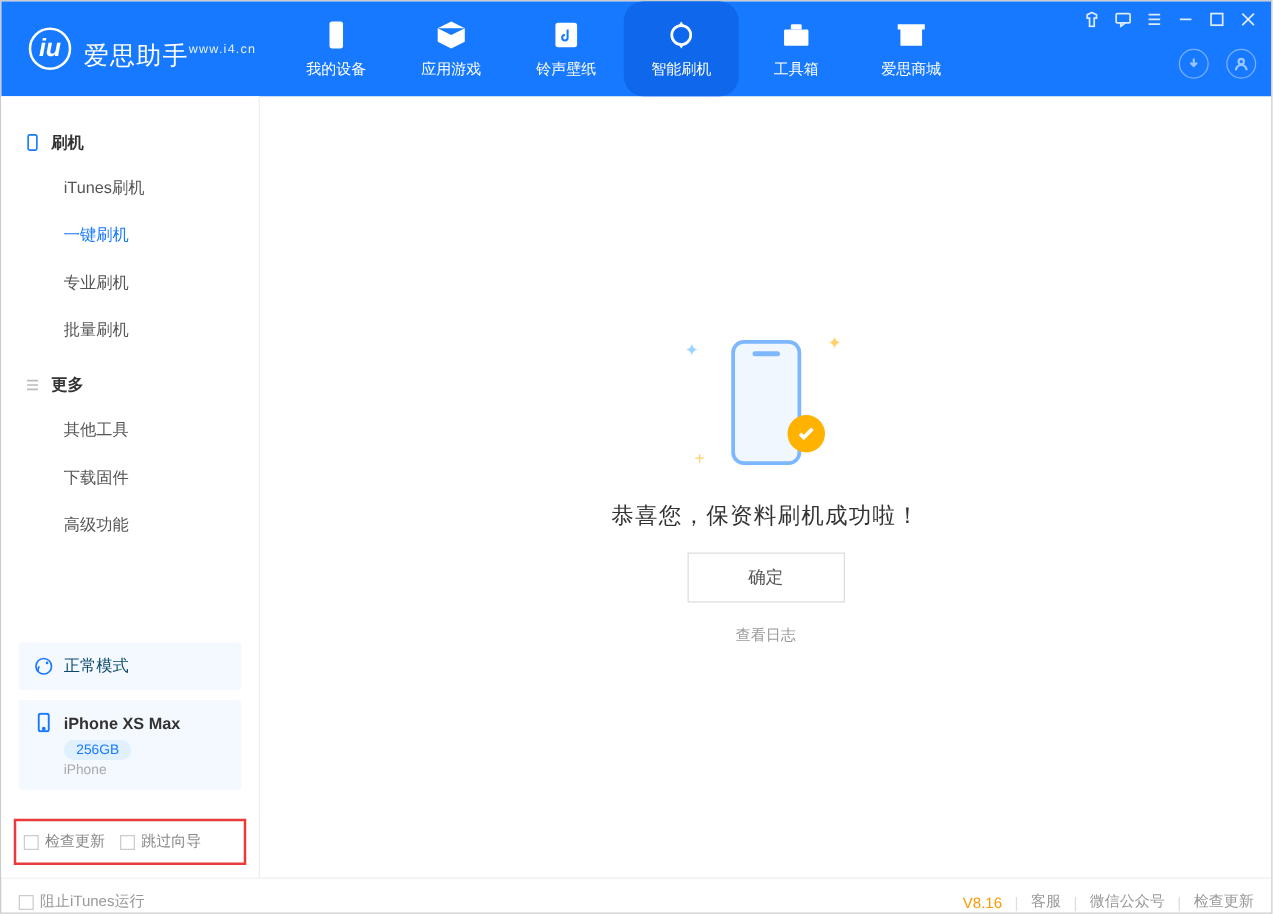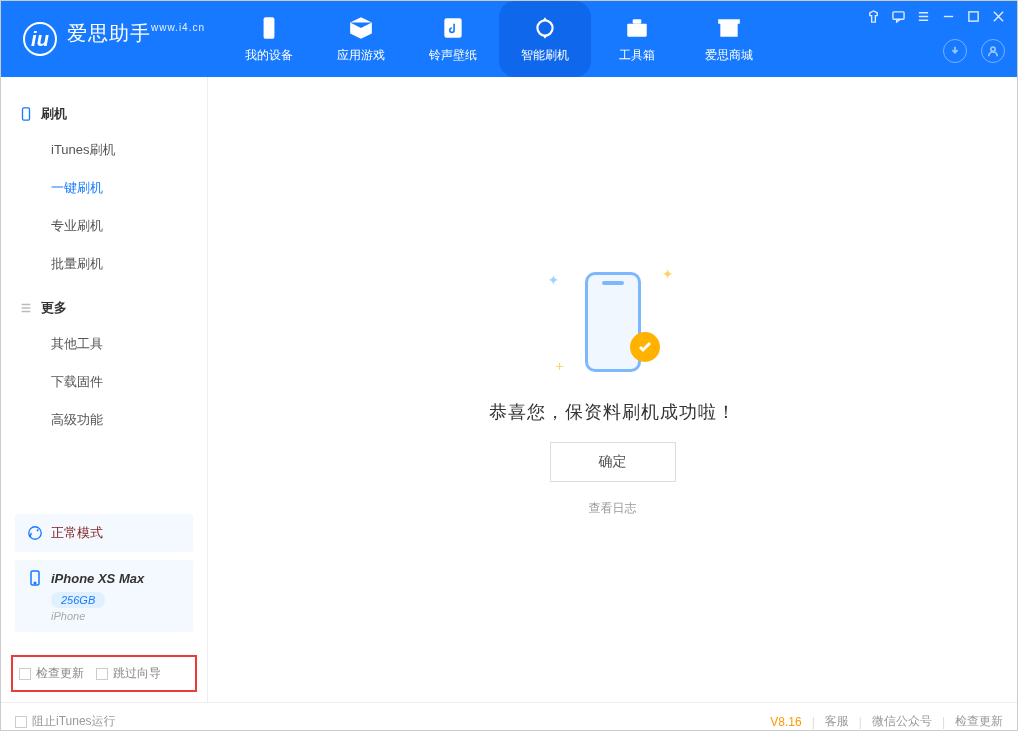--- a/index.html
+++ b/index.html
@@ -1,20 +1,20 @@
 <!DOCTYPE html>
 <html><head>
 <meta charset="utf-8">
 <style>
 * { margin: 0; padding: 0; box-sizing: border-box; font-family: "Microsoft YaHei", Arial, sans-serif; }
 body { background: #fff; width: 1018px; height: 731px; overflow: hidden; border: 1px solid #ccc; position: relative; }
 
 
 .header { background: #1779ff; height: 76px; display: flex; align-items: center; position: relative; }
-.logo { display: flex; align-items: flex-start; padding: 0 18px 0 22px; color: #fff; }
+.logo { display: flex; align-items: flex-end; padding: 0 18px 0 22px; color: #fff; }
 .logo-icon { width: 34px; height: 34px; border: 2.5px solid #fff; border-radius: 50%; display: flex; align-items: center; justify-content: center; font-weight: bold; font-size: 20px; font-style: italic; margin-right: 10px; }
 .logo-text { display: flex; flex-direction: row; line-height: 1.1; }
 .logo-text .cn { font-size: 20px; letter-spacing: 1px; }
 .logo-text .en { font-size: 10px; letter-spacing: 1px; opacity: .9; }
 
 .nav { display: flex; height: 100%; }
 .nav-item { width: 92px; display: flex; flex-direction: column; align-items: center; justify-content: center; color: #fff; cursor: pointer; font-size: 12px; gap: 6px; }
 .nav-item.active { background: #0f68eb; border-radius: 16px; }
 .nav-icon { width: 26px; height: 26px; display: flex; align-items: center; justify-content: center; }
 .nav-icon svg { width: 26px; height: 26px; fill: #fff; }
@@ -31,24 +31,24 @@
 .body { display: flex; height: calc(100% - 76px - 28px); }
 
 
 .sidebar { width: 207px; border-right: 1px solid #eee; padding-top: 20px; background: #fff; position: relative; }
 .side-group { margin-bottom: 8px; }
 .side-header { display: flex; align-items: center; gap: 8px; padding: 8px 18px; font-size: 13px; color: #333; font-weight: bold; }
 .side-header svg { width: 14px; height: 14px; }
 .side-item { padding: 10px 18px 10px 50px; font-size: 13px; color: #555; cursor: pointer; }
 .side-item.active { color: #1779ff; }
 
-.mode-box { margin: 8px 14px; background: #f4f8ff; border-radius: 3px; padding: 10px 12px; display: flex; align-items: center; gap: 8px; font-size: 13px; color: #7f1d1d; }
+.mode-box { margin: 8px 14px; background: #f4f8ff; border-radius: 3px; padding: 10px 12px; display: flex; align-items: center; gap: 8px; font-size: 13px; color: #0c4a6e; }
 .mode-box svg { width: 16px; height: 16px; }
 
-.device-box { margin: 0 14px 10px; background: #f4f8ff; border-radius: 3px; padding: 10px 12px; font-style: italic; }
+.device-box { margin: 0 14px 10px; background: #f4f8ff; border-radius: 3px; padding: 10px 12px; }
 .device-row { display: flex; align-items: center; gap: 8px; font-size: 13px; color: #333; font-weight: bold; }
 .badge { display: inline-block; background: #e1f0ff; color: #1779ff; border-radius: 10px; padding: 2px 10px; font-size: 11px; margin: 6px 0 2px 24px; font-weight: normal; }
 .device-sub { font-size: 11px; color: #aaa; margin-left: 24px; }
 
 .sidebar-bottom { position: absolute; bottom: 10px; left: 10px; right: 10px; border: 2px solid #e93b3b; padding: 8px 6px; display: flex; gap: 12px; align-items: center; }
 .chk { display: flex; align-items: center; gap: 5px; font-size: 12px; color: #888; cursor: pointer; }
 .chk-box { width: 12px; height: 12px; border: 1px solid #ccc; background: #fff; }
 
 
 .main { flex: 1; display: flex; flex-direction: column; align-items: center; justify-content: center; gap: 18px; }

